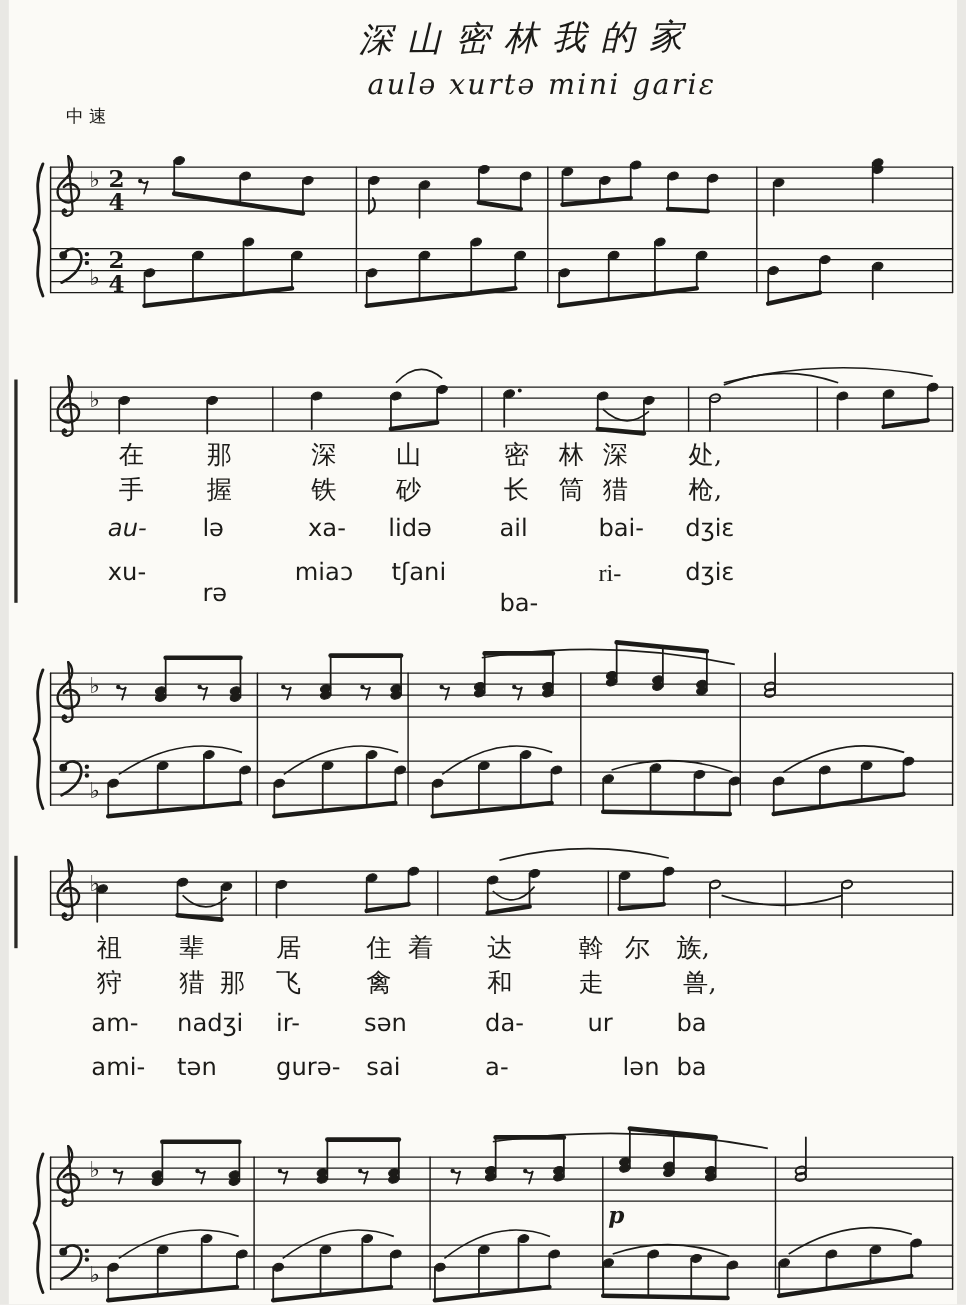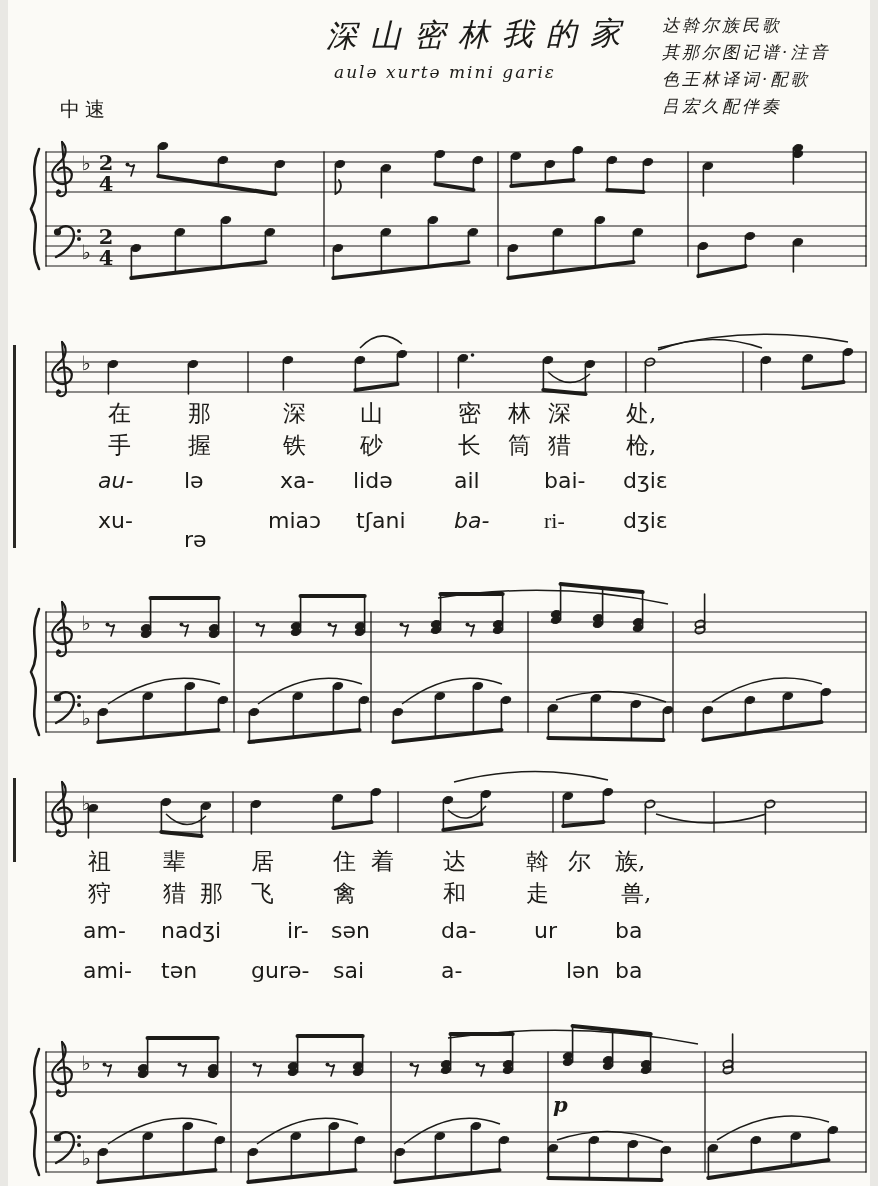--- a/index.html
+++ b/index.html
@@ -1,44 +1,38 @@
 <!DOCTYPE html>
 <html><head>
 <meta charset="utf-8">
 <style>
   html,body{margin:0;padding:0;background:#e9e8e4;}
   .page{position:relative;width:862px;height:1186px;margin:0 auto;background:#fbfaf6;
         font-family:"DejaVu Sans",sans-serif;color:#1c1b18;overflow:hidden;}
   .title-cn{position:absolute;left:318px;top:14px;font-family:"DejaVu Serif",serif;font-style:italic;
             font-size:31px;letter-spacing:13px;white-space:nowrap;transform:rotate(-0.6deg);}
   .title-rom{position:absolute;left:326px;top:62px;font-family:"DejaVu Serif",serif;font-style:italic;
-             font-size:17px;letter-spacing:2px;white-space:nowrap;}
+             font-size:26px;letter-spacing:2px;white-space:nowrap;}
   .credits{position:absolute;left:654px;top:12px;font-family:"DejaVu Serif",serif;font-style:italic;
            font-size:17px;line-height:27px;letter-spacing:3px;white-space:nowrap;}
-  .tempo{position:absolute;left:52px;top:96px;font-size:20px;letter-spacing:5px;font-family:Liberation Serif, serif;}
+  .tempo{position:absolute;left:52px;top:96px;font-size:16px;letter-spacing:5px;font-family:Liberation Serif, serif;}
   #score-svg{position:absolute;left:0;top:0;}
   #lyrics-layer{position:absolute;left:0;top:0;width:878px;height:1186px;pointer-events:none;}
   .syl{position:absolute;white-space:nowrap;}
   .lyr-cn{font-size:23px;font-family:"DejaVu Serif",serif;}
   .lyr-rom{font-size:22px;font-family:"DejaVu Sans",sans-serif;}
   .dyn{position:absolute;font-family:"DejaVu Serif",serif;font-style:italic;font-weight:bold;font-size:21px;}
   .scan-edge{position:absolute;background:#2a2825;}
 </style>
 </head>
 <body>
 
 <div class="page">
   <div class="title-cn">深山密林我的家</div>
   <div class="title-rom">aulə xurtə mini gariɛ</div>
-  <div class="credits">
-    <div>达斡尔族民歌</div>
-    <div>其那尔图记谱·注音</div>
-    <div>色王林译词·配歌</div>
-    <div>吕宏久配伴奏</div>
-  </div>
   <div class="tempo">中速</div>
 
   <div class="scan-edge" style="left:5px;top:345px;width:3px;height:203px;"></div>
   <div class="scan-edge" style="left:5px;top:778px;width:3px;height:84px;"></div>
 
   <svg id="score-svg" width="878" height="1186" viewBox="0 0 878 1186">
       <g>
         <g>
           <line x1="38" y1="152" x2="858" y2="152" stroke="#1c1b18" stroke-width="1.1" stroke-linecap="round"></line>
           <line x1="38" y1="162" x2="858" y2="162" stroke="#1c1b18" stroke-width="1.1" stroke-linecap="round"></line>
@@ -526,21 +520,21 @@
       <span class="syl lyr-rom" style="left: 176px; top: 468px;">lə</span>
       <span class="syl lyr-rom" style="left: 272px; top: 468px;">xa-</span>
       <span class="syl lyr-rom" style="left: 345px; top: 468px;">lidə</span>
       <span class="syl lyr-rom" style="left: 446px; top: 468px;">ail</span>
       <span class="syl lyr-rom" style="left: 536px; top: 468px;">bai-</span>
       <span class="syl lyr-rom" style="left: 615px; top: 468px;">dʒiɛ</span>
       <span class="syl lyr-rom" style="left: 90px; top: 508px; text-align: center;">xu-</span>
       <span class="syl lyr-rom" style="left: 176px; top: 508px; margin-top: 19px;">rə</span>
       <span class="syl lyr-rom" style="left: 260px; top: 508px;">miaɔ</span>
       <span class="syl lyr-rom" style="left: 348px; top: 508px;">tʃani</span>
-      <span class="syl lyr-rom" style="left: 446px; top: 508px; font-style: italic;">ba-</span>
+      <span class="syl lyr-rom" style="left: 446px; top: 536px;">ba-</span>
       <span class="syl lyr-rom" style="left: 536px; top: 508px; font-family: Liberation Serif, serif;">ri-</span>
       <span class="syl lyr-rom" style="left: 615px; top: 508px;">dʒiɛ</span>
       <span class="syl lyr-cn" style="left: 80px; top: 846px;">祖</span>
       <span class="syl lyr-cn" style="left: 155px; top: 846px;">辈</span>
       <span class="syl lyr-cn" style="left: 243px; top: 846px;">居</span>
       <span class="syl lyr-cn" style="left: 325px; top: 846px;">住</span>
       <span class="syl lyr-cn" style="left: 363px; top: 846px;">着</span>
       <span class="syl lyr-cn" style="left: 435px; top: 846px;">达</span>
       <span class="syl lyr-cn" style="left: 518px; top: 846px;">斡</span>
       <span class="syl lyr-cn" style="left: 560px; top: 846px;">尔</span>
@@ -548,21 +542,21 @@
       <span class="syl lyr-cn" style="left: 80px; top: 878px;">狩</span>
       <span class="syl lyr-cn" style="left: 155px; top: 878px;">猎</span>
       <span class="syl lyr-cn" style="left: 192px; top: 878px;">那</span>
       <span class="syl lyr-cn" style="left: 243px; top: 878px;">飞</span>
       <span class="syl lyr-cn" style="left: 325px; top: 878px;">禽</span>
       <span class="syl lyr-cn" style="left: 435px; top: 878px;">和</span>
       <span class="syl lyr-cn" style="left: 518px; top: 878px;">走</span>
       <span class="syl lyr-cn" style="left: 613px; top: 878px;">兽,</span>
       <span class="syl lyr-rom" style="left: 75px; top: 918px;">am-</span>
       <span class="syl lyr-rom" style="left: 153px; top: 918px;">nadʒi</span>
-      <span class="syl lyr-rom" style="left: 243px; top: 918px; margin-left: 36px;">ir-</span>
+      <span class="syl lyr-rom" style="left: 243px; top: 918px;">ir-</span>
       <span class="syl lyr-rom" style="left: 323px; top: 918px;">sən</span>
       <span class="syl lyr-rom" style="left: 433px; top: 918px;">da-</span>
       <span class="syl lyr-rom" style="left: 526px; top: 918px;">ur</span>
       <span class="syl lyr-rom" style="left: 607px; top: 918px;">ba</span>
       <span class="syl lyr-rom" style="left: 75px; top: 958px;">ami-</span>
       <span class="syl lyr-rom" style="left: 153px; top: 958px;">tən</span>
       <span class="syl lyr-rom" style="left: 243px; top: 958px;">gurə-</span>
       <span class="syl lyr-rom" style="left: 325px; top: 958px;">sai</span>
       <span class="syl lyr-rom" style="left: 433px; top: 958px;">a-</span>
       <span class="syl lyr-rom" style="left: 513px; top: 958px; margin-left: 45px;">lən</span>

